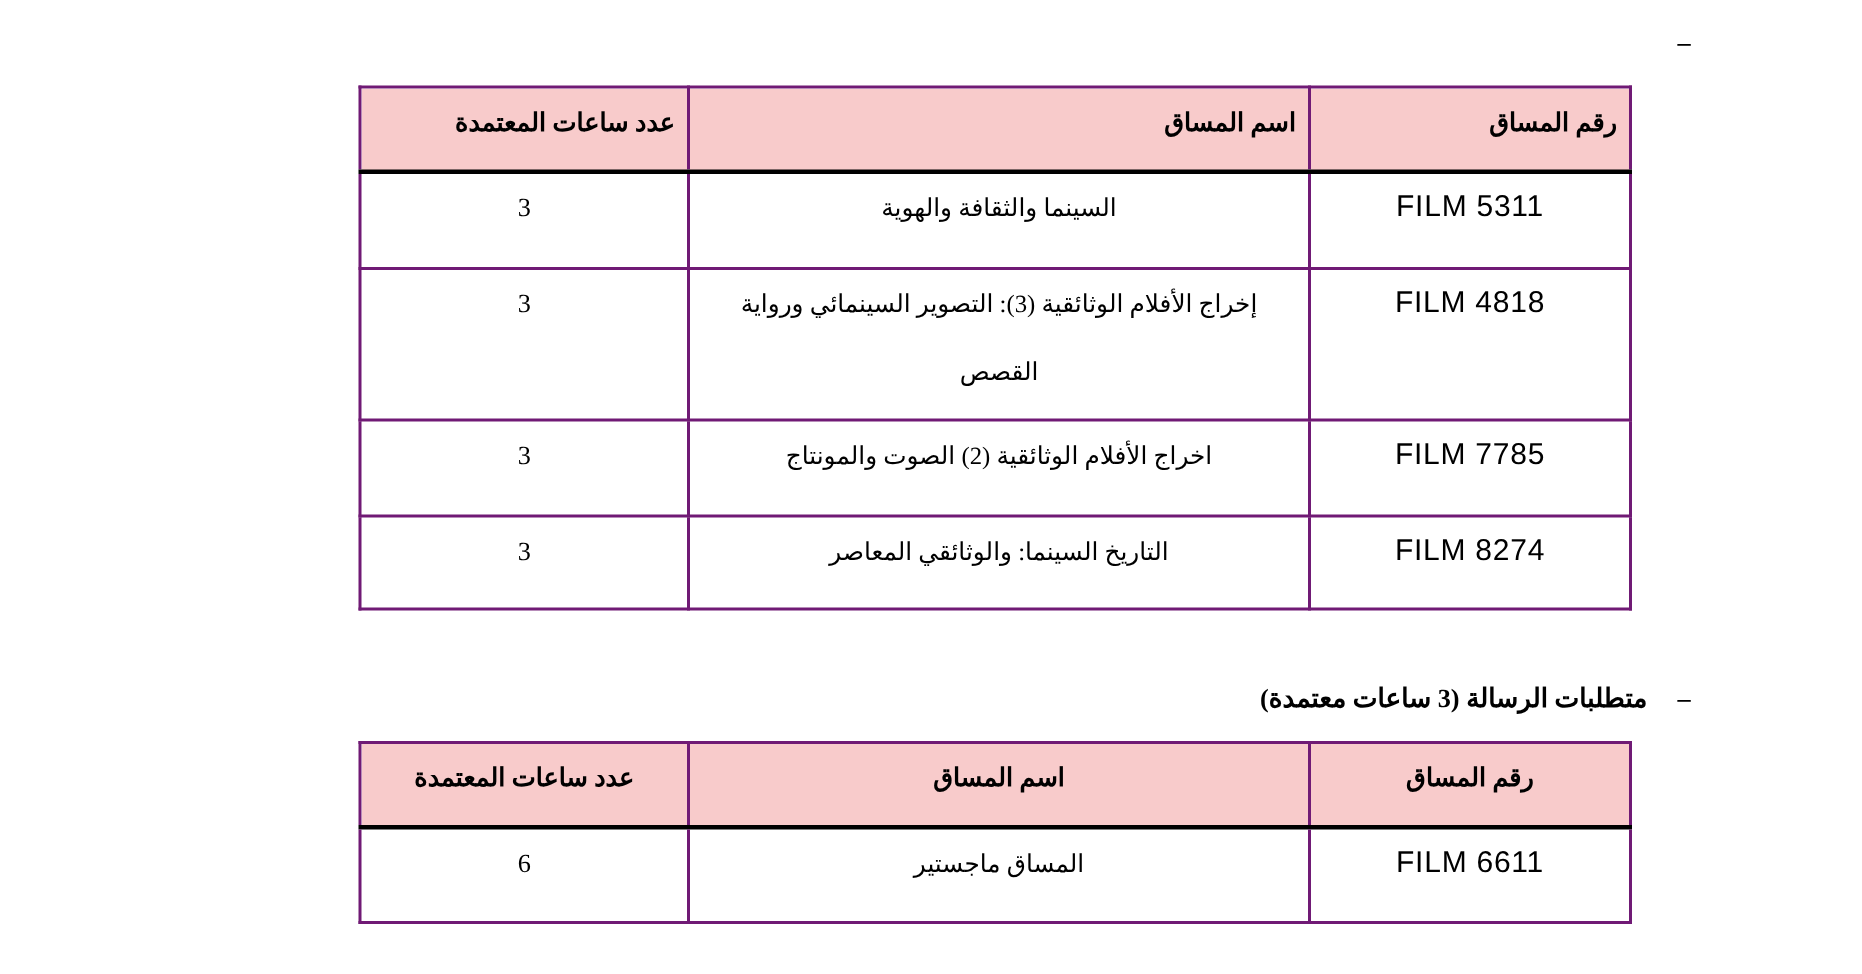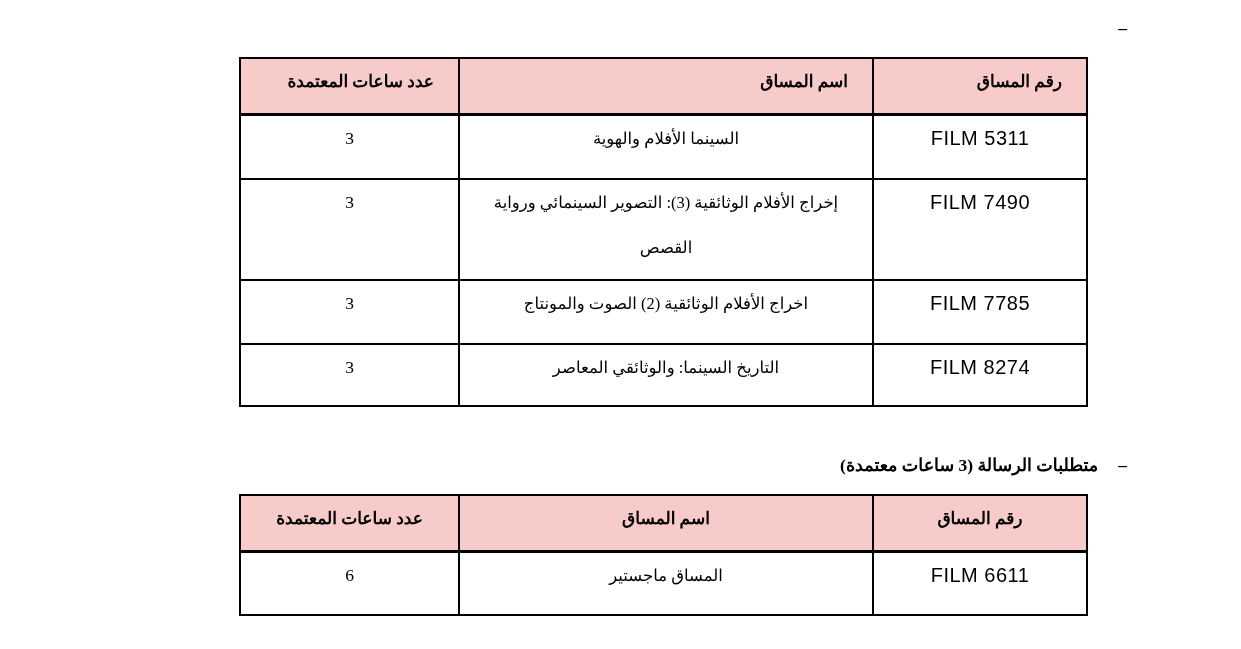--- a/index.html
+++ b/index.html
@@ -36,24 +36,24 @@
     margin-right: 153px;
     width: 847px;
     table-layout: fixed;
     direction: rtl;
   }
   .course-table col.col-no    { width: 214px; }
   .course-table col.col-name  { width: 414px; }
   .course-table col.col-hours { width: 219px; }
 
   .course-table th, .course-table td {
-    border: 2px solid #000000;
+    border: 2px solid #701a75;
     vertical-align: top;
     line-height: 45px;
-    padding: 0 24px;
+    padding: 0 8px;
     overflow: hidden;
   }
   .course-table thead th {
     background: #f8cbcb;
     border-bottom: 3px solid #000000;
     font-weight: bold;
     font-size: 17px;
     height: 54px;
   }
   
@@ -93,25 +93,25 @@
     <thead>
       <tr>
         <th>رقم المساق</th>
         <th>اسم المساق</th>
         <th>عدد ساعات المعتمدة</th>
       </tr>
     </thead>
     <tbody>
       <tr class="row-0">
         <td class="cell-no">FILM 5311</td>
-        <td class="cell-name">السينما الأفلام والهوية</td>
+        <td class="cell-name">السينما والثقافة والهوية</td>
         <td class="cell-hours">3</td>
       </tr>
       <tr class="row-1">
-        <td class="cell-no">FILM 7490</td>
+        <td class="cell-no">FILM 4818</td>
         <td class="cell-name">إخراج الأفلام الوثائقية (3): التصوير السينمائي ورواية القصص</td>
         <td class="cell-hours">3</td>
       </tr>
       <tr class="row-2">
         <td class="cell-no">FILM 7785</td>
         <td class="cell-name">اخراج الأفلام الوثائقية (2) الصوت والمونتاج</td>
         <td class="cell-hours">3</td>
       </tr>
       <tr class="row-3">
         <td class="cell-no">FILM 8274</td>

